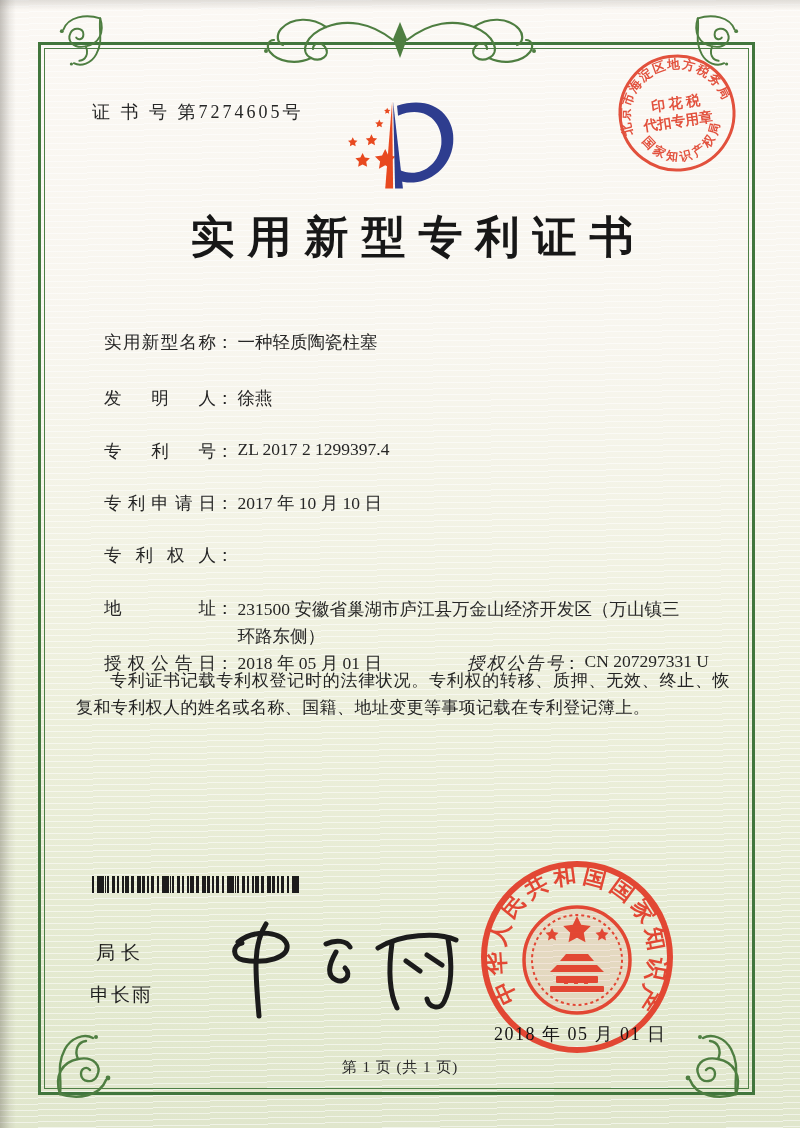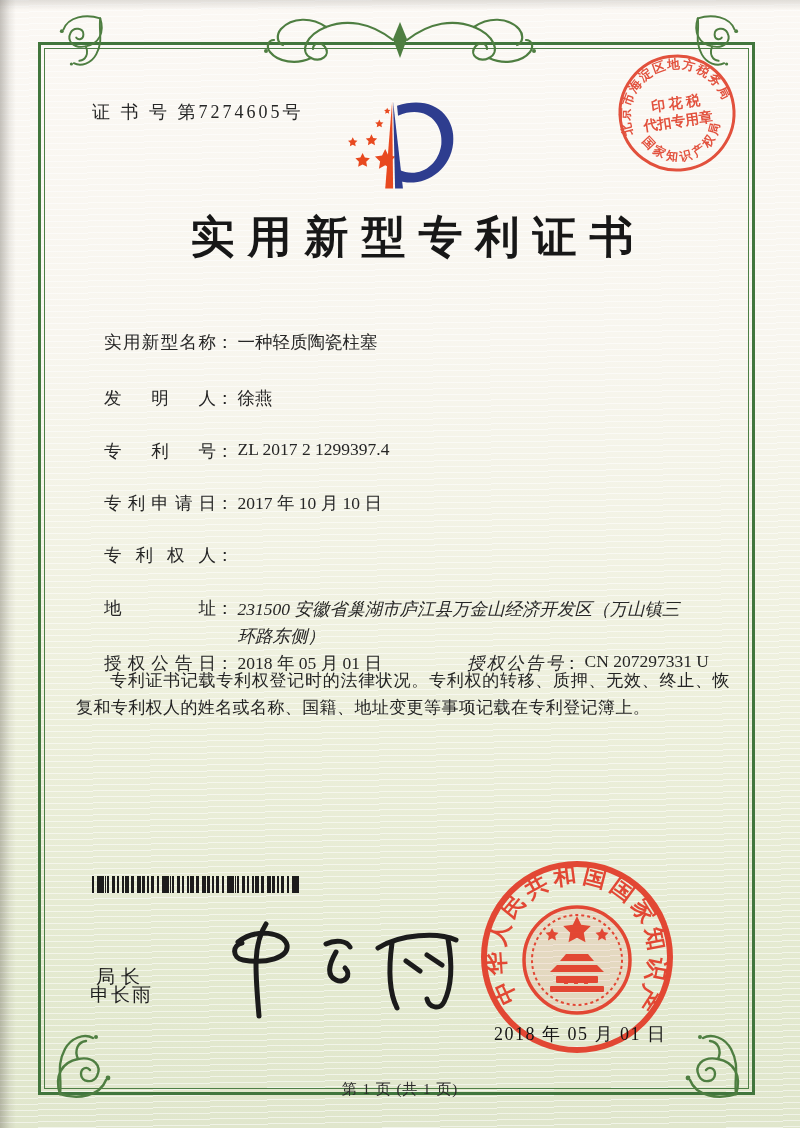--- a/index.html
+++ b/index.html
@@ -43,47 +43,47 @@
   .row { position:absolute; left:12px; display:flex; align-items:flex-start;margin-top:12px; }
   .row .lab { display:inline-block; width:112px; text-align:justify; text-align-last:justify; }
   .row .colon { display:inline-block; margin-right:4px; }
   .row .val { display:inline-block; }
   .row-name    { top:0px; }
   .row-inv     { top:56px; }
   .row-pno     { top:109px; }
   .row-fdate   { top:161px; }
   .row-owner   { top:213px; }
   .row-addr    { top:266px; }
-  .row-addr .val { width:444px; line-height:27px;font-style:italic; }
+  .row-addr .val { width:444px; line-height:27px; }
   .row-grant   { top:321px; width:650px; }
   .grant-no-group { position:absolute; left:363px; top:0; display:flex; }
   .grant-no-group .lab { width:96px;font-style:italic; }
 
   .paras { position:absolute; left:76px; top:668px; width:654px; font-size:17px;
     line-height:26.5px; text-align:justify; color:#242424; letter-spacing:.4px; }
   .paras p { text-indent:2em; margin:0; }
 
   .barcode { position:absolute; left:92px; top:876px; width:208px; height:17px;
     background:
       repeating-linear-gradient(90deg,#1c1c1c 0 2px, transparent 2px 3px, transparent 3px 5px),
       repeating-linear-gradient(90deg,#1c1c1c 0 1px, transparent 1px 7px, #1c1c1c 7px 10px, transparent 10px 13px);
   }
 
   .director-label { position:absolute; left:96px; top:940px; font-size:19px; letter-spacing:6px;
-    font-family:"Liberation Sans","DejaVu Sans",sans-serif; color:#1e1e1e;margin-top:24px; }
+    font-family:"Liberation Sans","DejaVu Sans",sans-serif; color:#1e1e1e; }
   .director-name  { position:absolute; left:90px; top:982px; font-size:19px; letter-spacing:2px;
     font-family:Liberation Serif, serif; color:#1e1e1e; }
   .signature { position:absolute; left:206px; top:912px; width:262px; height:108px; }
 
   .seal { position:absolute; left:478px; top:858px; width:198px; height:198px; opacity:.93; }
   .seal-date { position:absolute; left:494px; top:1022px; font-size:18px; letter-spacing:1.5px;
     color:#151515; z-index:6; }
 
   .page-footer { position:absolute; left:0; right:0; top:1058px; text-align:center;
-    font-size:15px; color:#2a2a2a; letter-spacing:1px;margin-top:22px; }
+    font-size:15px; color:#2a2a2a; letter-spacing:1px; }
 </style>
 </head>
 <body>
 
 <svg width="0" height="0" style="position:absolute">
   <defs>
     <g id="flourish" fill="none" stroke="currentColor" stroke-width="2.4" stroke-linecap="round">
       <path d="M8,62 C2,44 10,30 26,27 C42,24 50,34 45,44 C41,52 29,50 29,42 C29,36 35,34 38,38"></path>
       <path d="M8,62 C26,68 48,64 54,48"></path>
       <path d="M8,62 C10,44 4,34 13,17 C19,6 32,1 41,6"></path>

